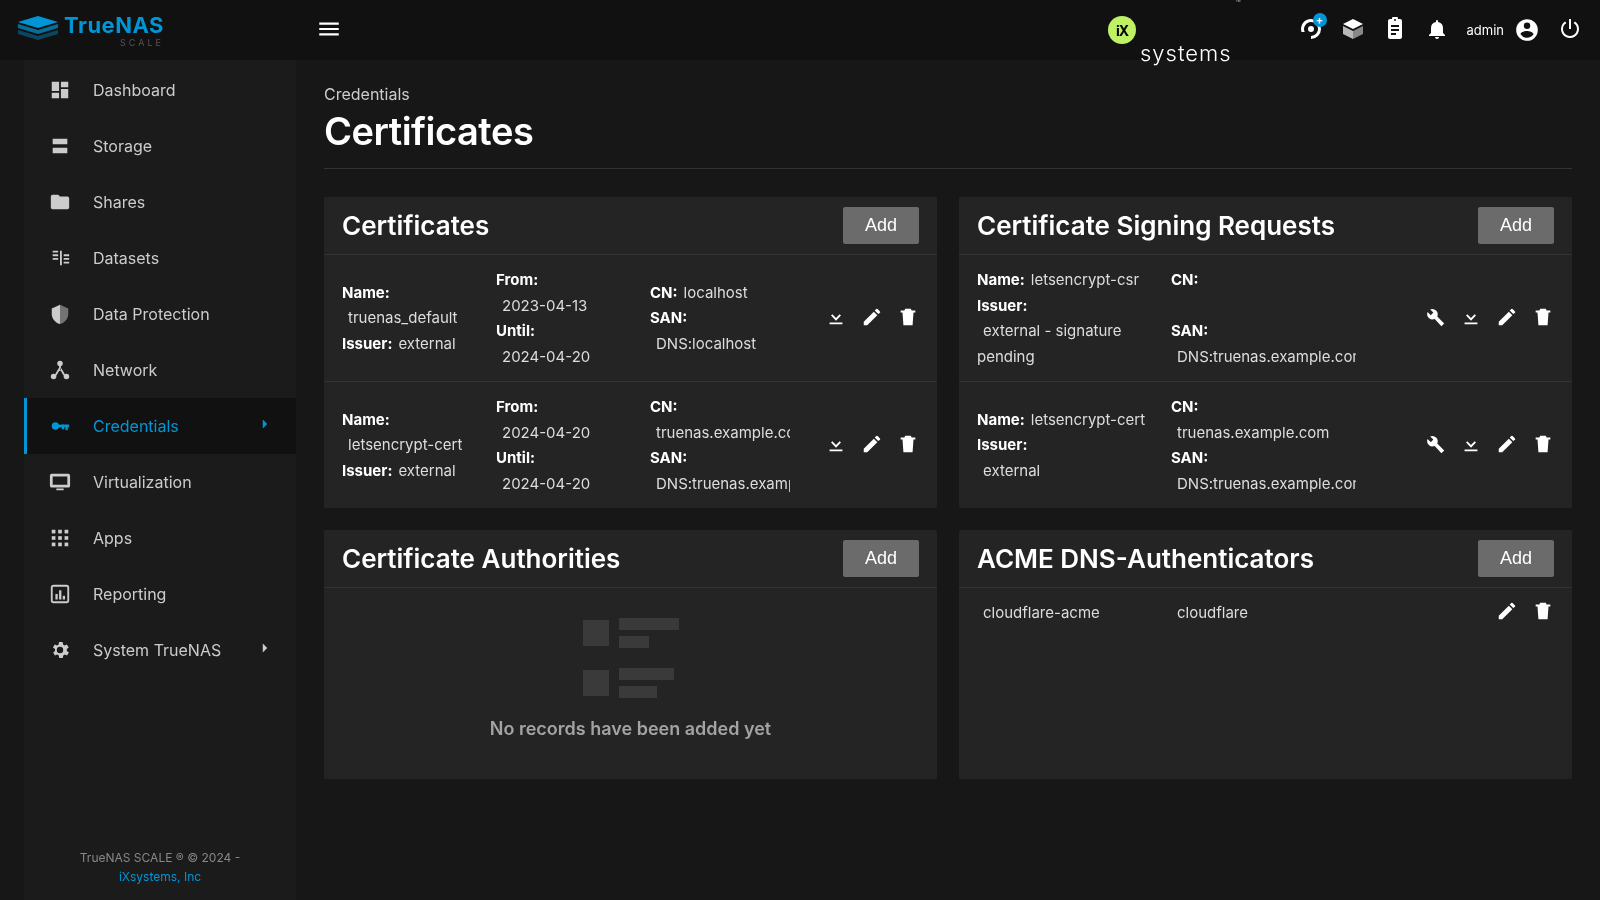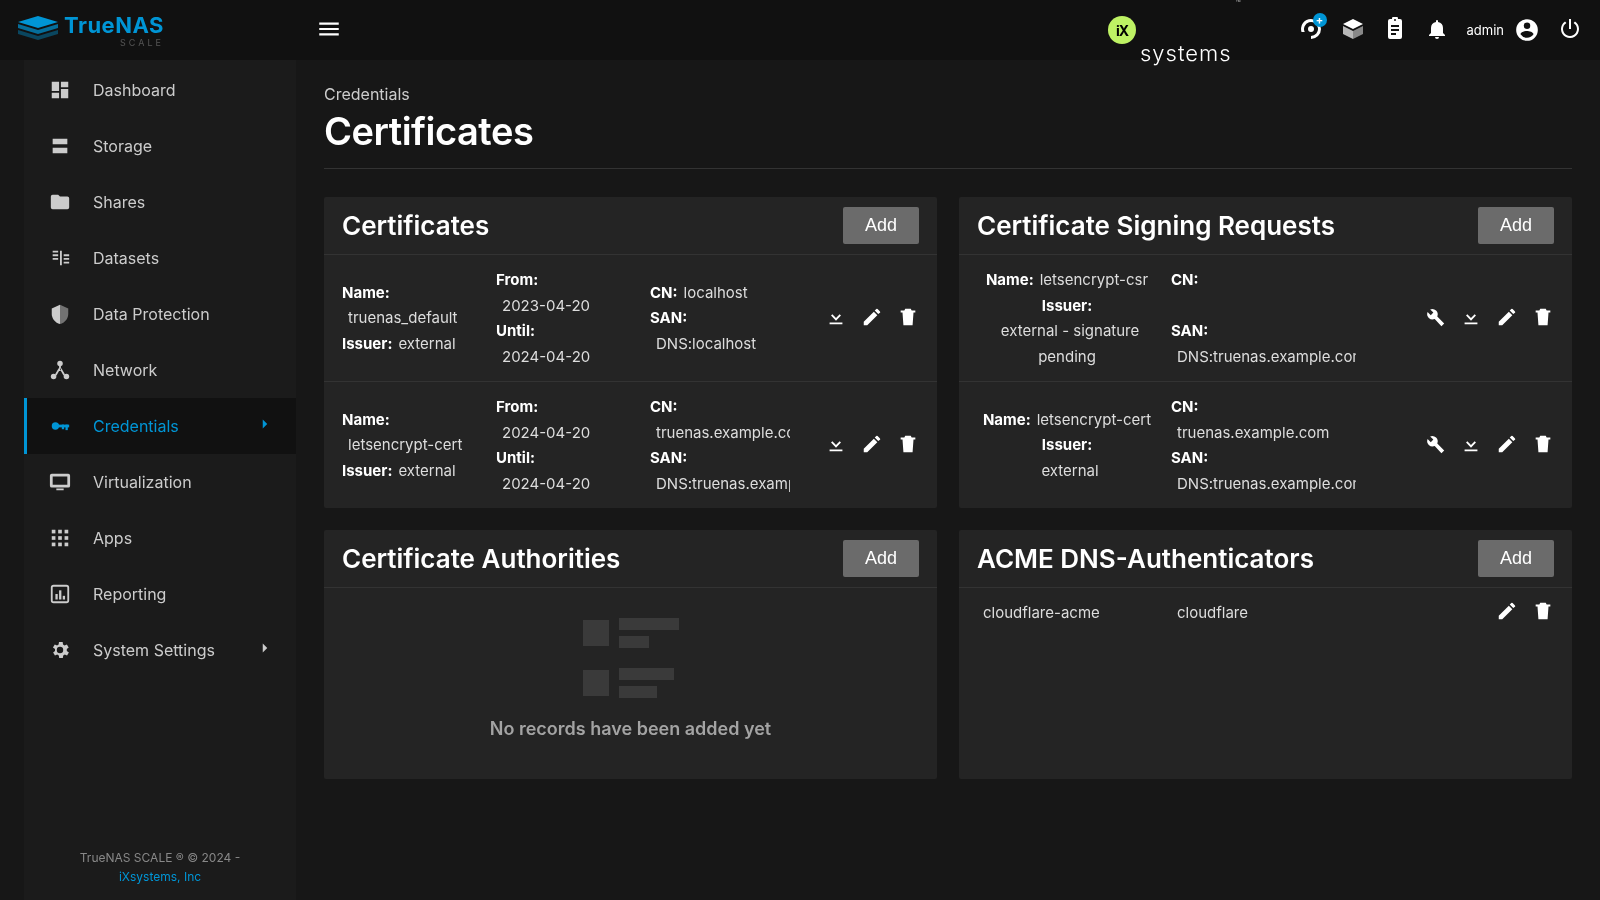--- a/index.html
+++ b/index.html
@@ -148,21 +148,21 @@
   gap:14px;
   align-items:center;
 }
 .col { font-size:15px; line-height:1.7; overflow:hidden; text-overflow:ellipsis; white-space:normal; }
 .col .lbl { font-weight:700; color:#fff; }
 .col .val { color:#ddd; margin-left:6px; }
 .cert-col1 { width:140px; }
 .cert-col2 { width:140px; }
 .cert-col3 { width:140px; overflow:hidden; }
 .cert-col3 .val { display:inline-block; max-width:100%; overflow:hidden; white-space:nowrap; text-overflow:clip; vertical-align:bottom;}
-.csr-col1 { width:180px;text-align:center; }
+.csr-col1 { width:180px; }
 .csr-col3 { width:185px; }
 .actions { margin-left:auto; display:flex; gap:14px; }
 .actions .aicon { cursor:pointer; }
 .actions svg { fill:#fff; }
 
 .empty-state {
   padding: 30px 0 40px;
   text-align:center;
   border-top:1px solid #333;
 }
@@ -337,21 +337,21 @@
             <rect x="7" y="12" width="2.5" height="6"></rect>
             <rect x="11" y="8" width="2.5" height="10"></rect>
             <rect x="15" y="14" width="2.5" height="4"></rect>
           </svg>
           <span>Reporting</span>
         </li>
         <li>
           <svg width="22" height="22" viewBox="0 0 24 24">
             <path d="M19.4 13a7.8 7.8 0 000-2l2.1-1.6-2-3.4-2.5 1a7.6 7.6 0 00-1.7-1l-.4-2.6h-4l-.4 2.6a7.6 7.6 0 00-1.7 1l-2.5-1-2 3.4L6.6 11a7.8 7.8 0 000 2l-2.1 1.6 2 3.4 2.5-1a7.6 7.6 0 001.7 1l.4 2.6h4l.4-2.6a7.6 7.6 0 001.7-1l2.5 1 2-3.4L19.4 13zM12 15.5A3.5 3.5 0 1115.5 12 3.5 3.5 0 0112 15.5z"></path>
           </svg>
-          <span>System Settings</span>
+          <span>System TrueNAS</span>
           <span class="chev"><svg width="18" height="18" viewBox="0 0 24 24">
               <path d="M9 6l6 6-6 6z"></path>
             </svg></span>
         </li>
       </ul>
     <div class="sidebar-footer">
       <span>TrueNAS SCALE ® © 2024 -</span><br>
       <a href="#">iXsystems, Inc</a>
     </div>
   </aside>
@@ -369,21 +369,21 @@
         </div>
         <div class="card-body" id="cert-rows">
             <div class="row">
               <div class="col cert-col1">
                 <div><span class="lbl">Name:</span></div>
                 <div><span class="val">truenas_default</span></div>
                 <div><span class="lbl">Issuer:</span><span class="val">external</span></div>
               </div>
               <div class="col cert-col2">
                 <div><span class="lbl">From:</span></div>
-                <div><span class="val">2023-04-20</span></div>
+                <div><span class="val">2023-04-13</span></div>
                 <div><span class="lbl">Until:</span></div>
                 <div><span class="val">2024-04-20</span></div>
               </div>
               <div class="col cert-col3">
                 <div><span class="lbl">CN:</span><span class="val">localhost</span></div>
                 <div><span class="lbl">SAN:</span></div>
                 <div><span class="val">DNS:localhost</span></div>
               </div>
               <div class="actions">
                 <span class="aicon"><svg width="22" height="22" viewBox="0 0 24 24">

